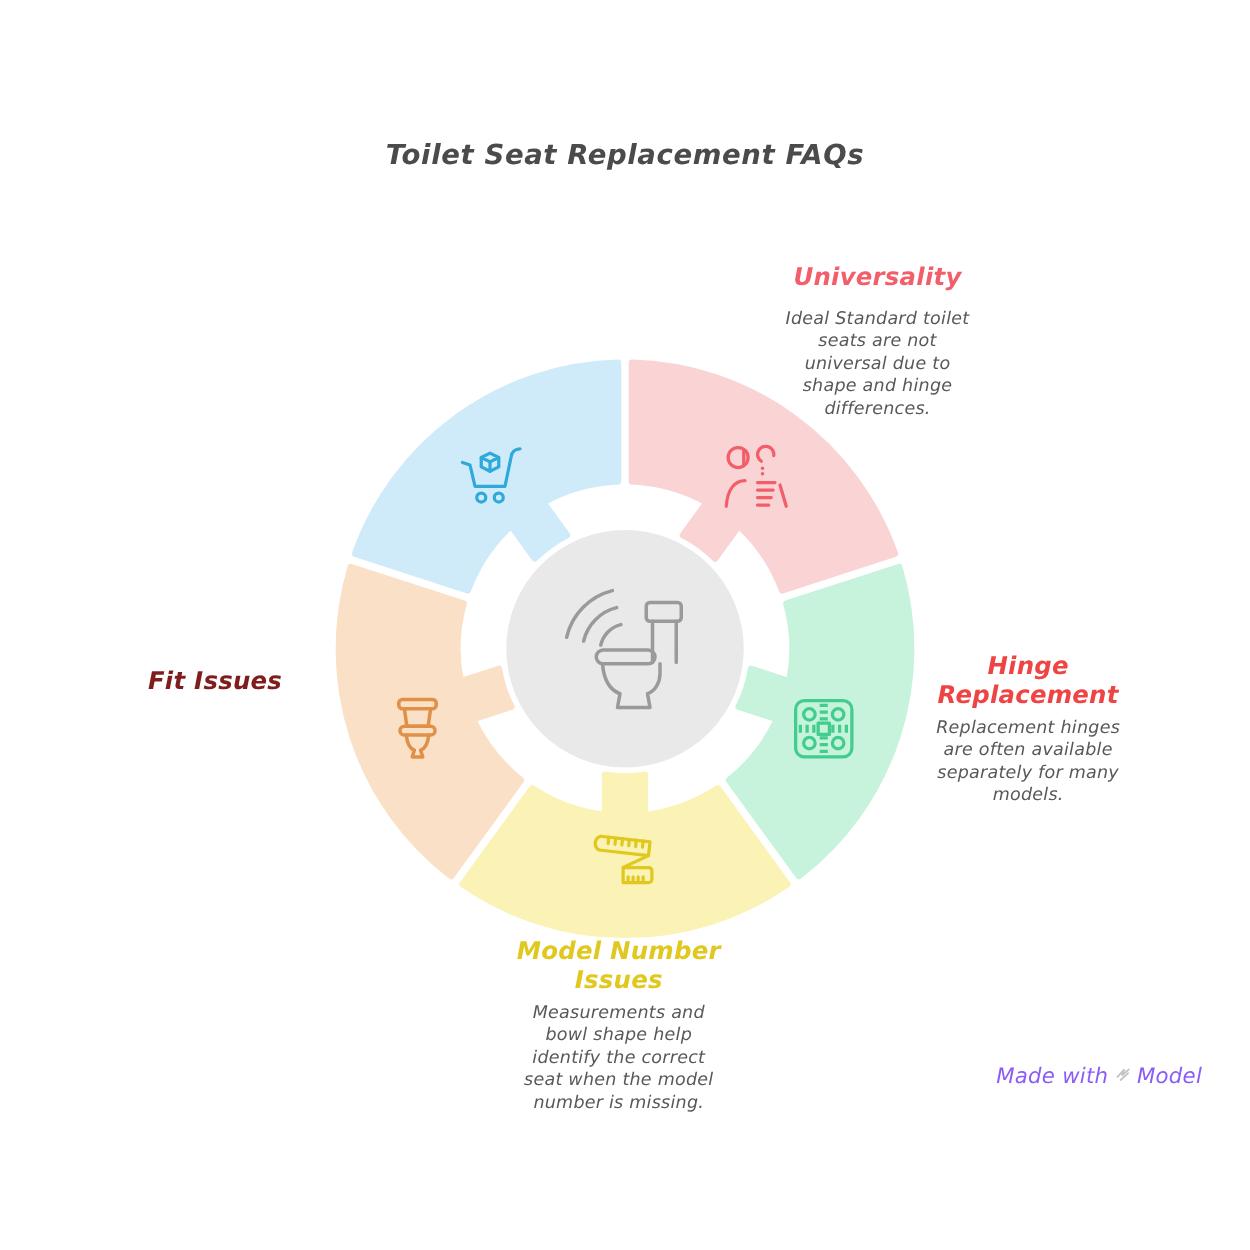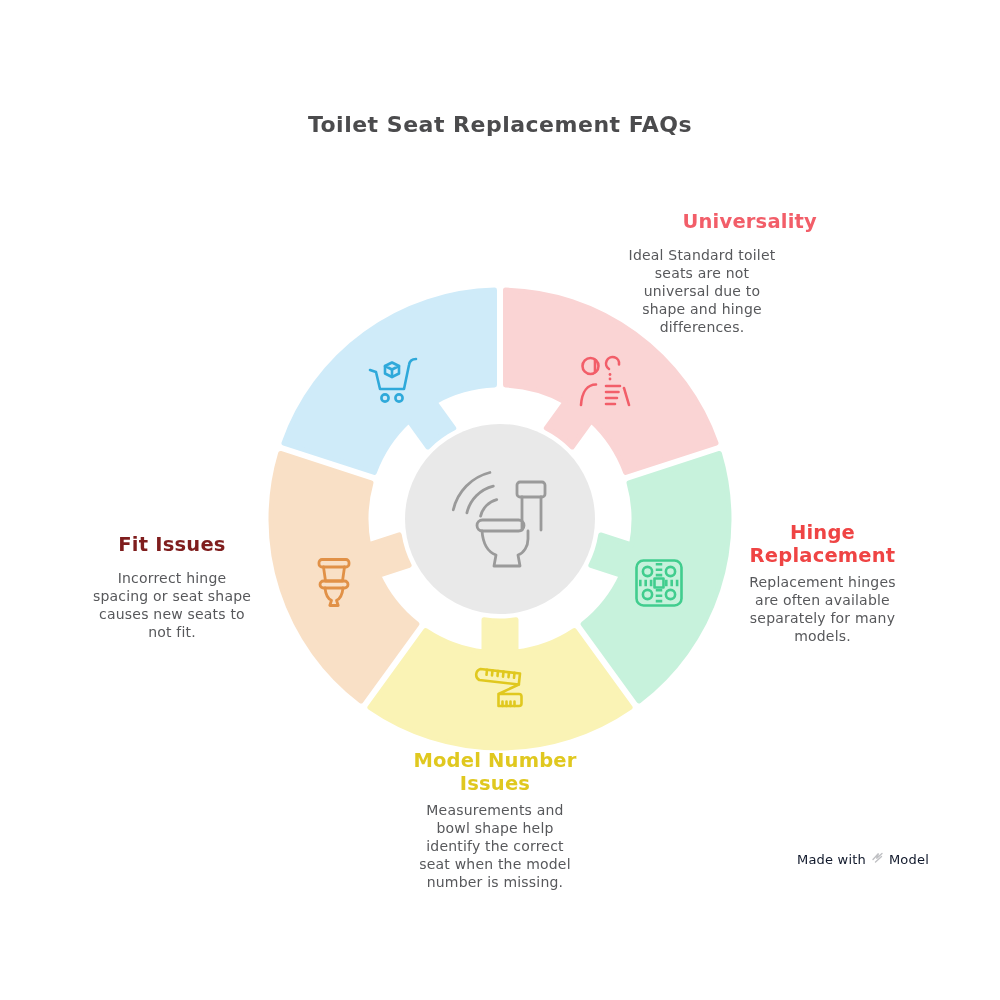--- a/index.html
+++ b/index.html
@@ -1,36 +1,36 @@
 <!DOCTYPE html>
 <html><head>
 <meta charset="utf-8">
 <style>
   html,body{margin:0;padding:0;background:#fff;}
   body{width:1000px;height:1000px;position:relative;overflow:hidden;
        font-family:"DejaVu Sans","Liberation Sans",sans-serif;}
-  .stage{position:absolute;inset:0;width:1000px;height:856px;}
+  .stage{position:absolute;inset:0;width:1000px;height:856px;font-style:italic;}
   #ring-svg{position:absolute;left:0;top:0;}
   .title{position:absolute;top:112px;left:0;width:1000px;text-align:center;
          font-size:22px;font-weight:bold;color:#4b4b4d;letter-spacing:.5px;}
   .block{position:absolute;text-align:center;}
   .block h2{margin:0 0 6px;font-size:19.5px;font-weight:bold;line-height:23px;
             white-space:pre-line;letter-spacing:.2px;}
   .block.wide-gap h2{margin-bottom:13px;}
   .block p{margin:0;font-size:14px;line-height:18px;color:#57585b;
            white-space:pre-line;letter-spacing:.2px;}
   .blk-finding{left:180px;top:198px;width:230px;}
   .blk-universality{left:587px;top:210px;width:230px;}
   .blk-hinge{left:705px;top:521px;width:235px;}
   .blk-model{left:380px;top:749px;width:230px;}
   .blk-fit{left:57px;top:533px;width:230px;}
   .icon{position:absolute;}
   .icon svg{display:block;}
   .watermark{position:absolute;top:851px;left:797px;display:flex;align-items:center;
-             gap:5px;font-size:13px;color:#0f172a;letter-spacing:.2px;}
+             gap:5px;font-size:17px;color:#8b5cf6;letter-spacing:.2px;}
 </style>
 </head>
 <body>
 
 <div class="stage">
 
   <div class="title">Toilet Seat Replacement FAQs</div>
 
   <svg id="ring-svg" width="1000" height="1000" viewBox="0 0 1000 1000">
     <g id="ring-layer">
@@ -123,21 +123,21 @@
         <rect x="13" y="26" width="28" height="7" rx="3.5"></rect>
         <path d="M18 33 C18.8 40.5 21 44 24.5 45.2 L22.8 50.5 L31.2 50.5 L29.5 45.2 C33 44 35.2 40.5 36 33"></path>
       </g>
     </svg>
   </div>
 
   <div class="block blk-finding">
   </div>
 
   <div class="block blk-universality wide-gap">
-    <h2 style="color: rgb(242, 94, 105); text-align: right;">Universality</h2>
+    <h2 style="color: rgb(242, 94, 105);">Universality</h2>
     <p>Ideal Standard toilet
 seats are not
 universal due to
 shape and hinge
 differences.</p>
   </div>
 
   <div class="block blk-hinge">
     <h2 style="color: #ef4444;">Hinge
 Replacement</h2>
@@ -152,24 +152,20 @@
 Issues</h2>
     <p>Measurements and
 bowl shape help
 identify the correct
 seat when the model
 number is missing.</p>
   </div>
 
   <div class="block blk-fit wide-gap">
     <h2 style="color: #7f1d1d;">Fit Issues</h2>
-    <p>Incorrect hinge
-spacing or seat shape
-causes new seats to
-not fit.</p>
   </div>
 
   <div class="watermark">
     <span>Made with</span>
     <span>
       <svg width="13" height="13" viewBox="0 0 13 13">
         <g fill="none" stroke="#c0c1c4" stroke-width="1.4" stroke-linecap="round">
           <path d="M2 8.5 L7.5 2.5 L5.5 7.5 L11 2.5"></path>
           <path d="M4.5 11 L10.5 5.5"></path>
         </g>

